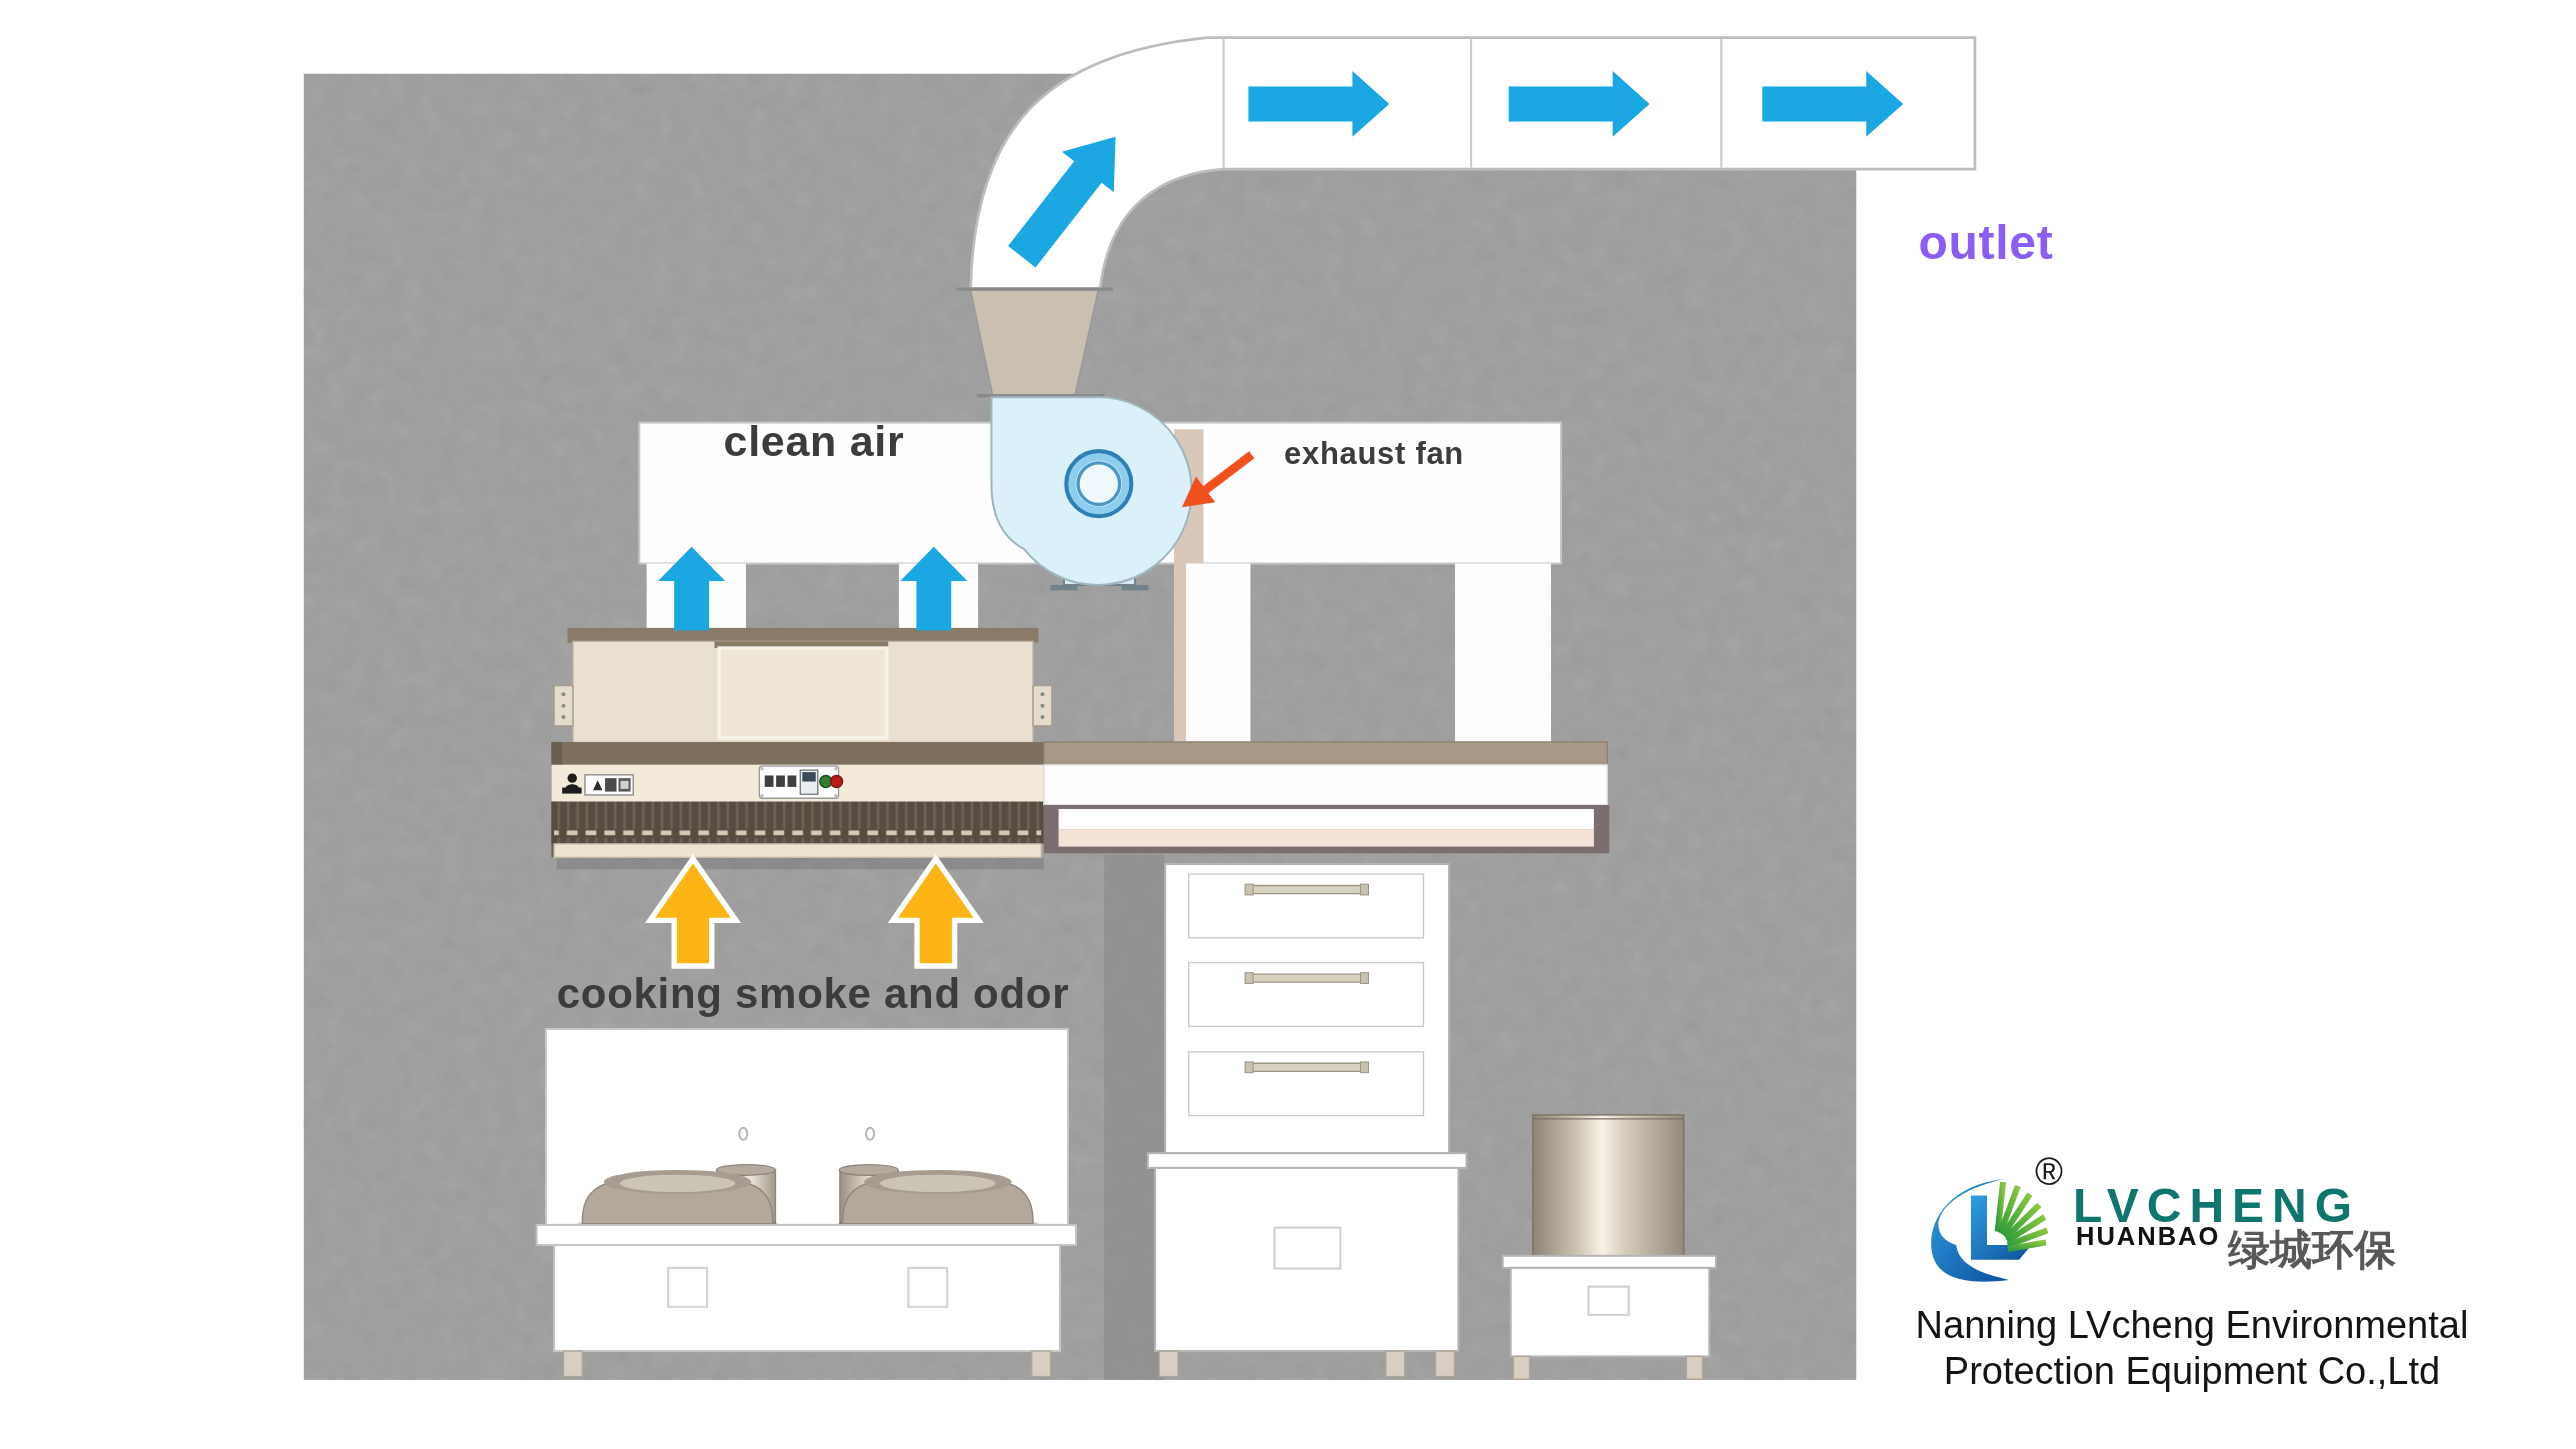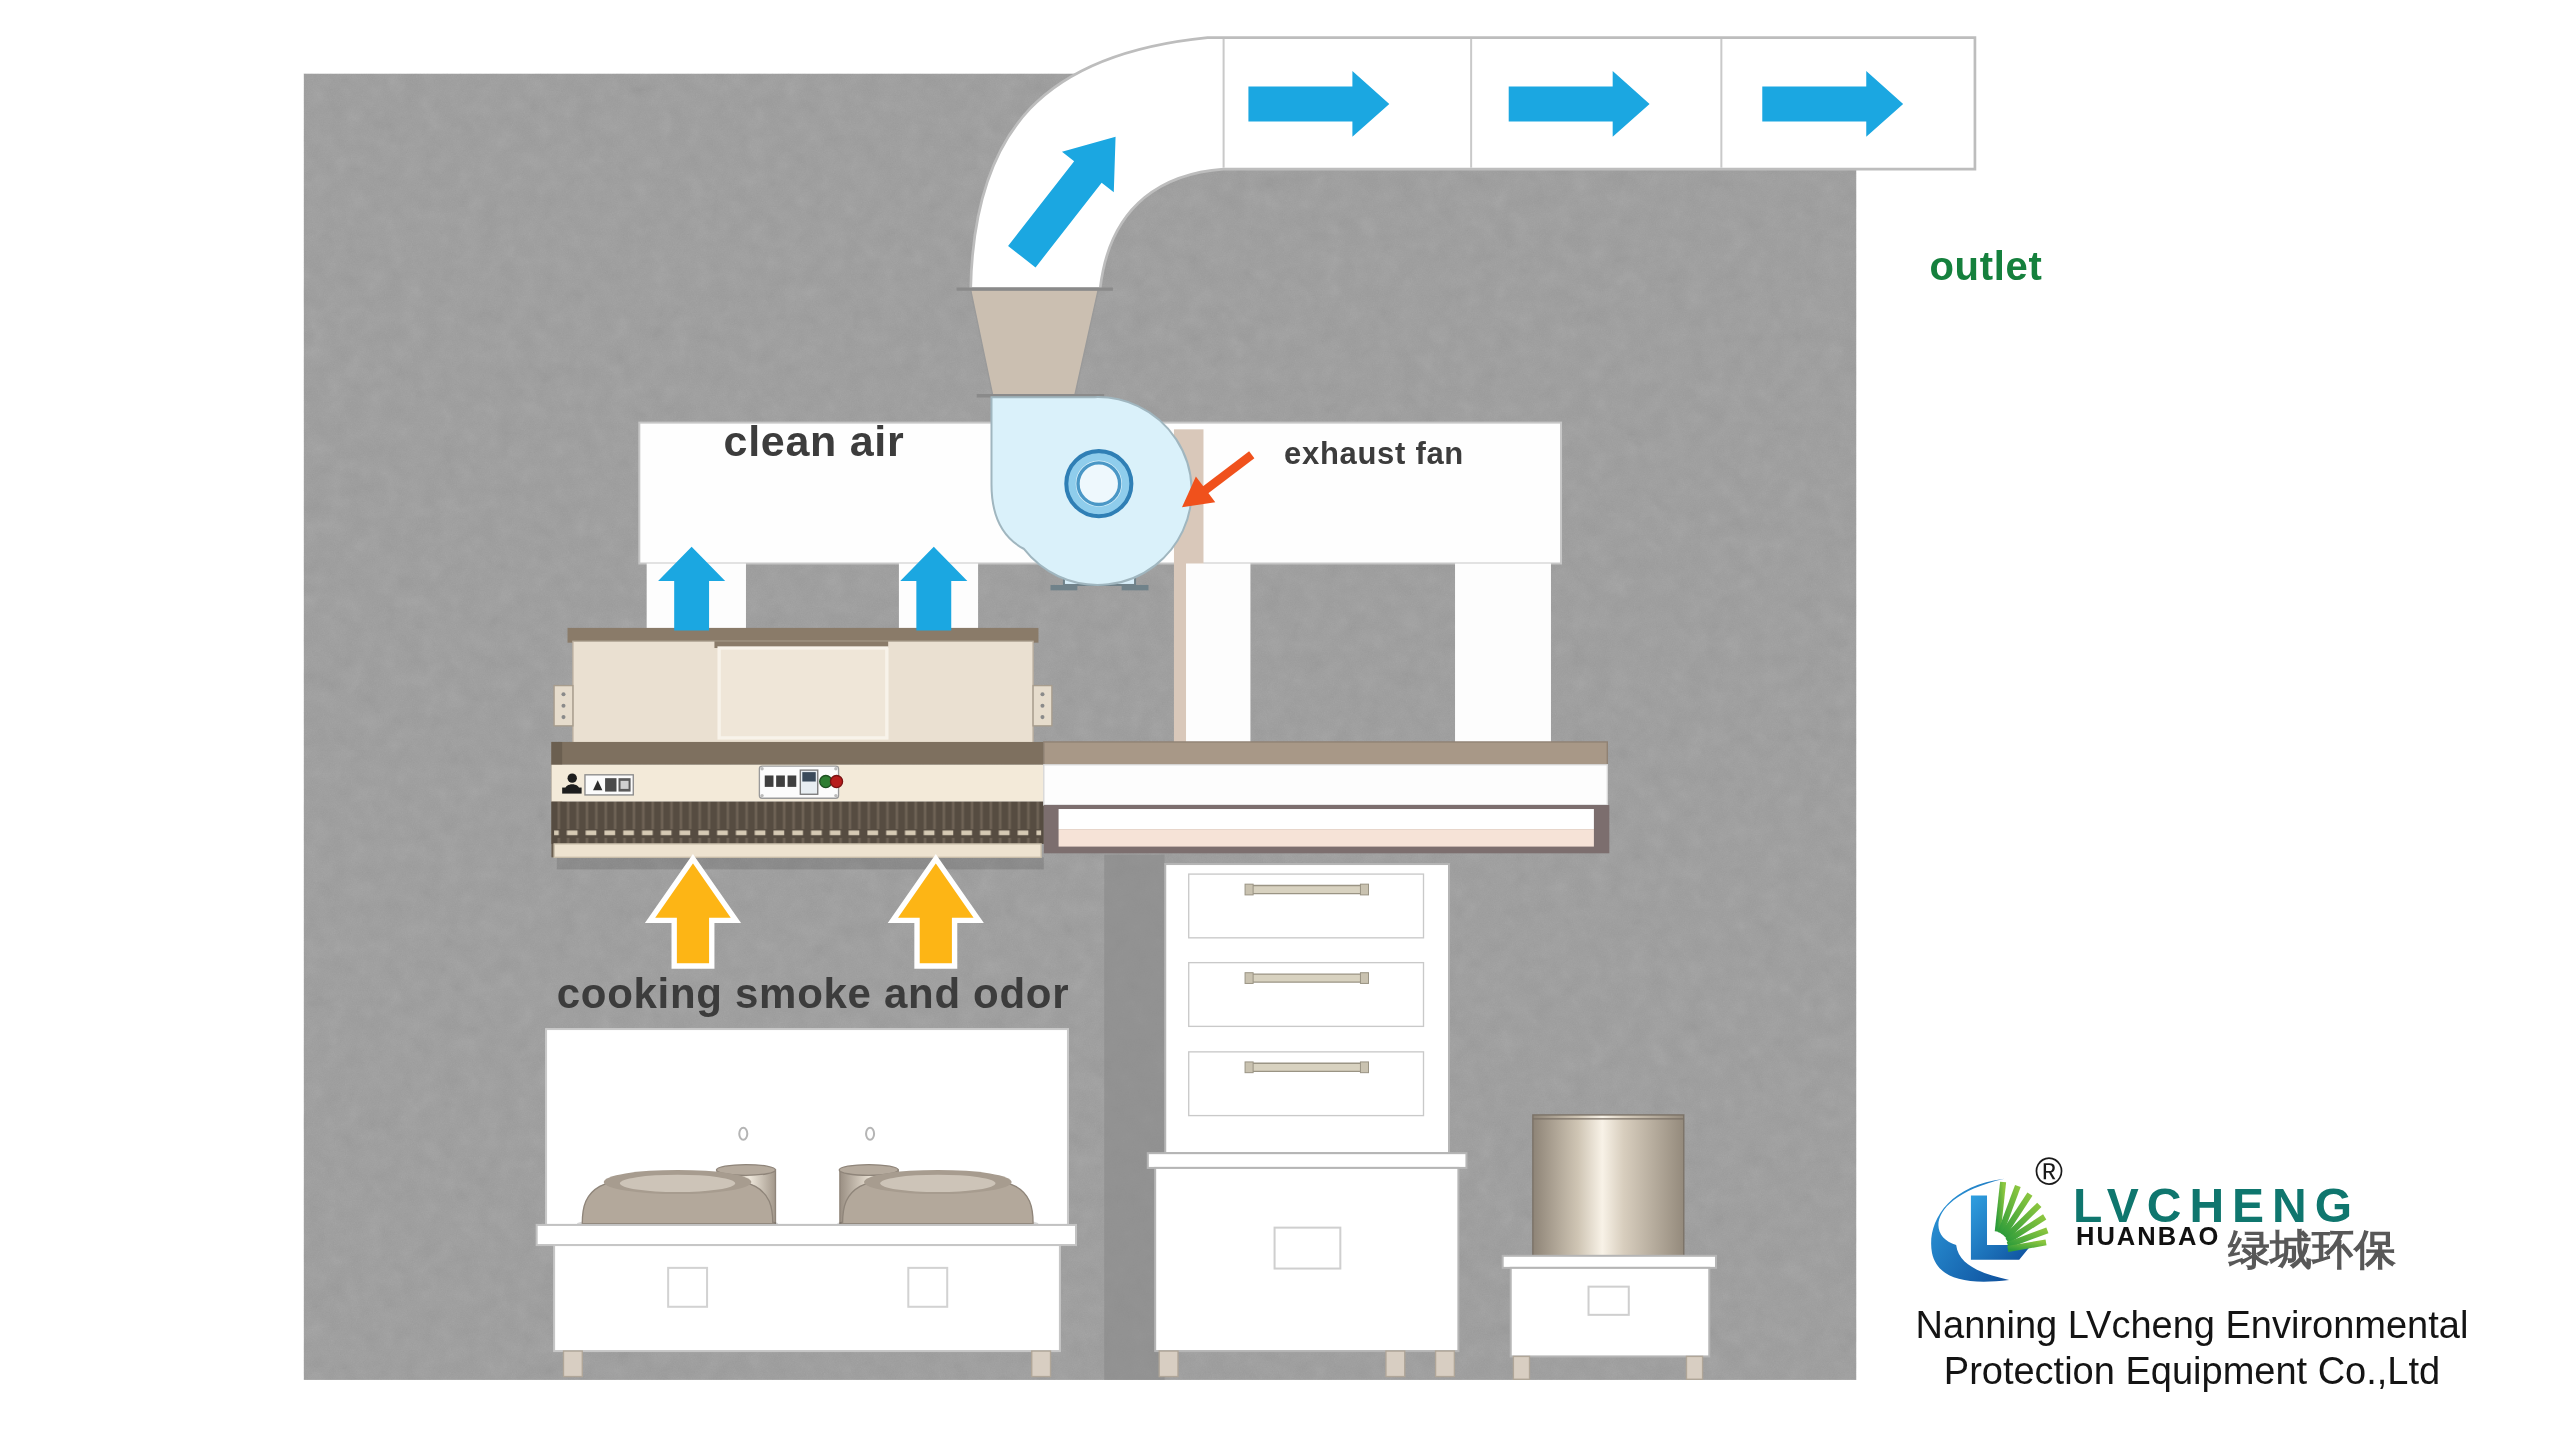--- a/index.html
+++ b/index.html
@@ -3,21 +3,21 @@
 <meta charset="utf-8">
 <style>
   html,body{margin:0;padding:0;background:#ffffff;}
   .stage{position:relative;width:2576px;height:1449px;background:#ffffff;overflow:hidden;
          font-family:"Liberation Sans",sans-serif;}
   .stage svg.scene{position:absolute;left:0;top:0;}
   .lbl{position:absolute;transform:translate(-50%,-50%);font-weight:700;color:#3c3c3c;
        white-space:nowrap;letter-spacing:0.7px;}
   .lbl-clean{left:814px;top:433px;font-size:43px;margin-top:8px;}
   .lbl-fan{left:1374px;top:454px;font-size:31px;}
-  .lbl-outlet{left:1986px;top:266px;font-size:40px;color:#15803d;}
+  .lbl-outlet{left:1986px;top:242px;font-size:48px;color:#8b5cf6;}
   .lbl-smoke{left:813px;top:994px;font-size:42px;}
   .logo-reg{position:absolute;left:2035px;top:1151px;font-size:38px;font-weight:400;color:#1a1a1a;}
   .logo-brand{position:absolute;left:2073px;top:1178px;font-size:48px;font-weight:800;
               letter-spacing:8px;color:#0f766e;}
   .logo-sub{position:absolute;left:2076px;top:1222px;font-size:25.5px;font-weight:700;
             letter-spacing:2px;color:#111;}
   .logo-cn{position:absolute;left:2200px;top:1222px;font-size:42px;font-weight:700;color:#585858;margin-left:28px;}
   .company{position:absolute;left:2192px;transform:translateX(-50%);font-size:38px;font-weight:400;
            color:#141414;white-space:nowrap;}
   .company.l1{top:1304px;}

